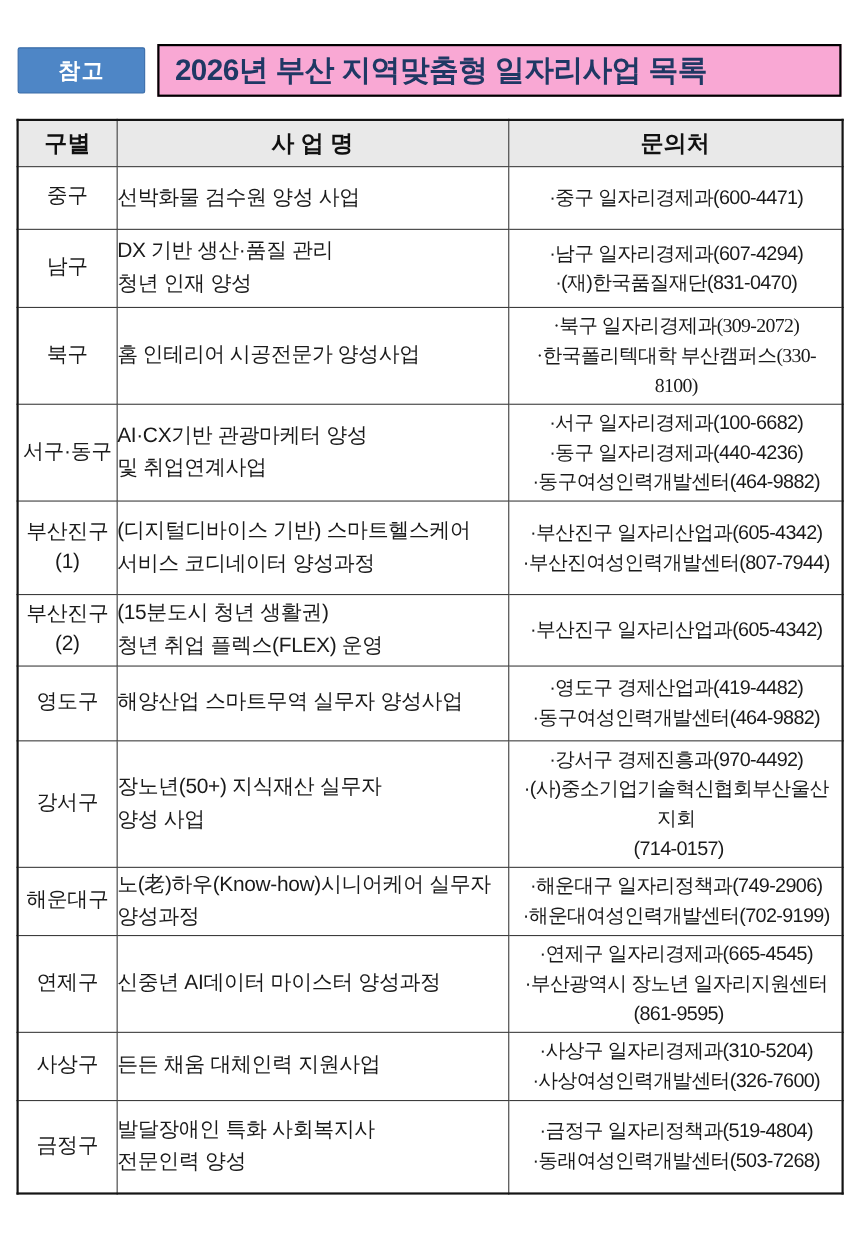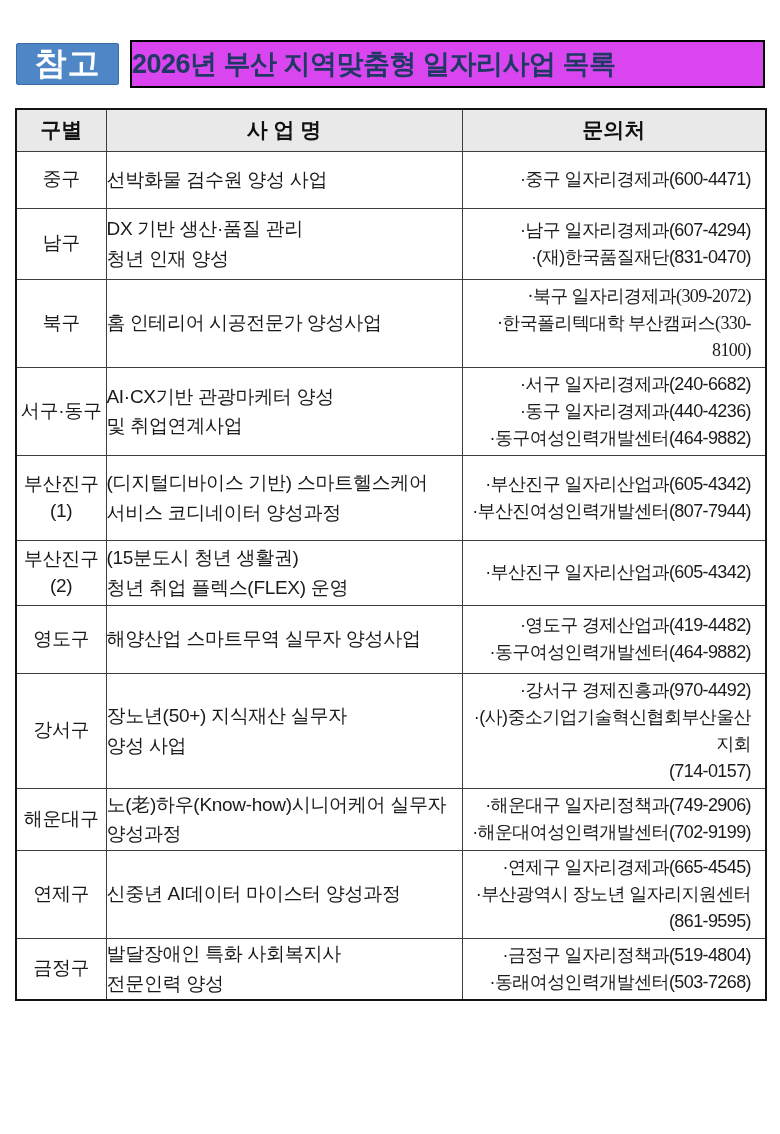--- a/index.html
+++ b/index.html
@@ -11,37 +11,38 @@
     position: relative;
     overflow: hidden;
   }
   .header-row {
     position: absolute;
     left: 16px; top: 40px;
     width: 749px; height: 48px;
     display: flex; align-items: stretch;
   }
   .badge {
-    width: 103px; height: 42px;
+    width: 116px; height: 42px;
     margin-top: 3px;
     background: #4e86c6;
     border: 1px solid #3a6ca8;
     border-radius: 2px;
     color: #ffffff;
-    font-size: 32px; font-weight: bold;
+    font-size: 20px; font-weight: bold;
     display: flex; align-items: center; justify-content: center;
     letter-spacing: 1px;
     flex: 0 0 auto;
   }
   .title-box {
     flex: 1 1 auto;
     margin-left: 11px;
     border: 2px solid #000000;
-    background: #d946ef;
+    background: #f9a8d4;
     display: flex; align-items: center;
+    padding-left: 14px;
     text-align: right;
   }
   .title-box h1 {
     font-size: 27px; font-weight: bold;
     color: #1f3864;
     letter-spacing: -0.5px;
     white-space: nowrap;
   }
   table.program-table {
     position: absolute;
@@ -67,24 +68,24 @@
     line-height: 1.4;
     letter-spacing: -0.3px;
   }
   td.program-cell {
     text-align: left;
     font-size: 19px;
     line-height: 1.55;
     letter-spacing: -0.3px;
   }
   td.contact-cell {
-    text-align: right;
+    text-align: center;
     font-size: 18px;
     line-height: 1.5;
-    padding: 3px 14px 3px 6px;
+    padding: 3px 4px 3px 6px;
     letter-spacing: -0.6px;
   }
   
   tbody tr:nth-child(1)  { height: 57px; }
   tbody tr:nth-child(2)  { height: 71px; }
   tbody tr:nth-child(3)  { height: 62px; font-family: Liberation Serif, serif; }
   tbody tr:nth-child(4)  { height: 62px; }
   tbody tr:nth-child(5)  { height: 85px; }
   tbody tr:nth-child(6)  { height: 65px; }
   tbody tr:nth-child(7)  { height: 68px; }
@@ -135,21 +136,21 @@
     <tr>
       <td class="district-cell">북구</td>
       <td class="program-cell">홈 인테리어 시공전문가 양성사업</td>
       <td class="contact-cell">·북구 일자리경제과(309-2072)
 ·한국폴리텍대학 부산캠퍼스(330-8100)</td>
     </tr>
     <tr>
       <td class="district-cell">서구·동구</td>
       <td class="program-cell">AI·CX기반 관광마케터 양성
 및 취업연계사업</td>
-      <td class="contact-cell">·서구 일자리경제과(240-6682)
+      <td class="contact-cell">·서구 일자리경제과(100-6682)
 ·동구 일자리경제과(440-4236)
 ·동구여성인력개발센터(464-9882)</td>
     </tr>
     <tr>
       <td class="district-cell">부산진구
 (1)</td>
       <td class="program-cell">(디지털디바이스 기반) 스마트헬스케어
 서비스 코디네이터 양성과정</td>
       <td class="contact-cell">·부산진구 일자리산업과(605-4342)
 ·부산진여성인력개발센터(807-7944)</td>
@@ -183,20 +184,26 @@
 ·해운대여성인력개발센터(702-9199)</td>
     </tr>
     <tr>
       <td class="district-cell">연제구</td>
       <td class="program-cell">신중년 AI데이터 마이스터 양성과정</td>
       <td class="contact-cell">·연제구 일자리경제과(665-4545)
 ·부산광역시 장노년 일자리지원센터
  (861-9595)</td>
     </tr>
     <tr>
+      <td class="district-cell">사상구</td>
+      <td class="program-cell">든든 채움 대체인력 지원사업</td>
+      <td class="contact-cell">·사상구 일자리경제과(310-5204)
+·사상여성인력개발센터(326-7600)</td>
+    </tr>
+    <tr>
       <td class="district-cell">금정구</td>
       <td class="program-cell">발달장애인 특화 사회복지사
 전문인력 양성</td>
       <td class="contact-cell">·금정구 일자리정책과(519-4804)
 ·동래여성인력개발센터(503-7268)</td>
     </tr>
   </tbody>
 </table>
 
 </body></html>

